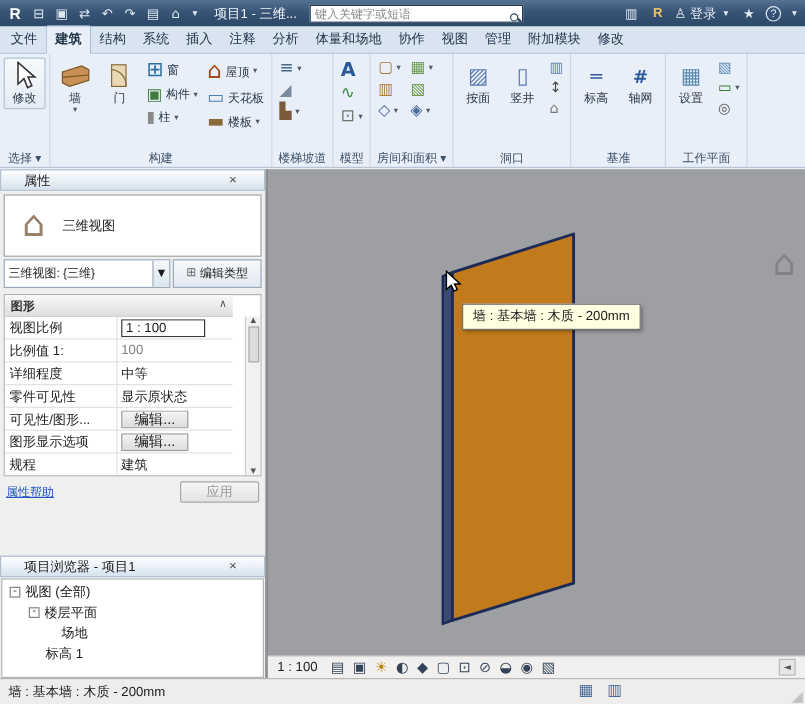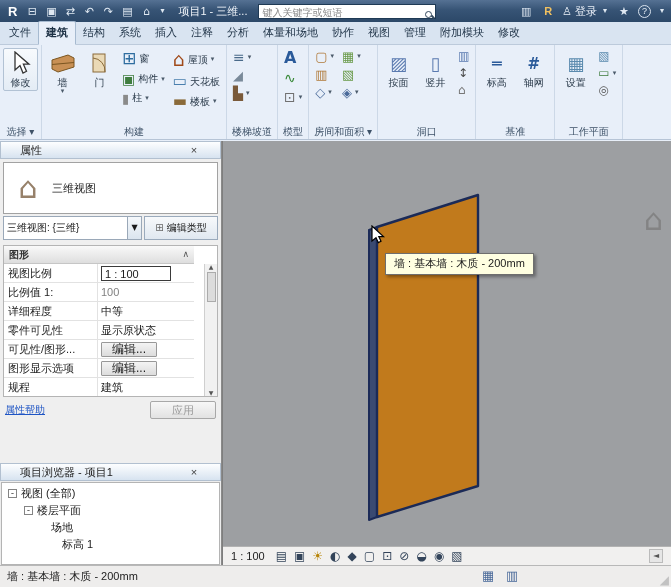--- a/index.html
+++ b/index.html
@@ -441,21 +441,21 @@
               <span class="expander">-</span>
               <span>视图 (全部)</span>
             </div>
             <div class="tree-row" style="padding-left: 22px;">
               <span class="expander">-</span>
               <span>楼层平面</span>
             </div>
             <div class="tree-row" style="padding-left: 49px;">
               <span>场地</span>
             </div>
-            <div class="tree-row" style="padding-left: 60px;">
+            <div class="tree-row" style="padding-left: 36px;">
               <span>标高 1</span>
             </div>
           </div>
       </section>
     </div>
 
     <div class="canvas" style="background: rgb(157, 159, 162);">
       <svg class="scene" width="449" height="424" viewBox="0 0 449 424">
         <polygon points="146,89 154,86 154,376 146,379" fill="#3a4a72" stroke="#1b2a57" stroke-width="2" stroke-linejoin="round"></polygon>
         <polygon points="154,86 255,54 255,345 154,376" fill="#c17a1c" stroke="#1b2a57" stroke-width="2.4" stroke-linejoin="round"></polygon>

